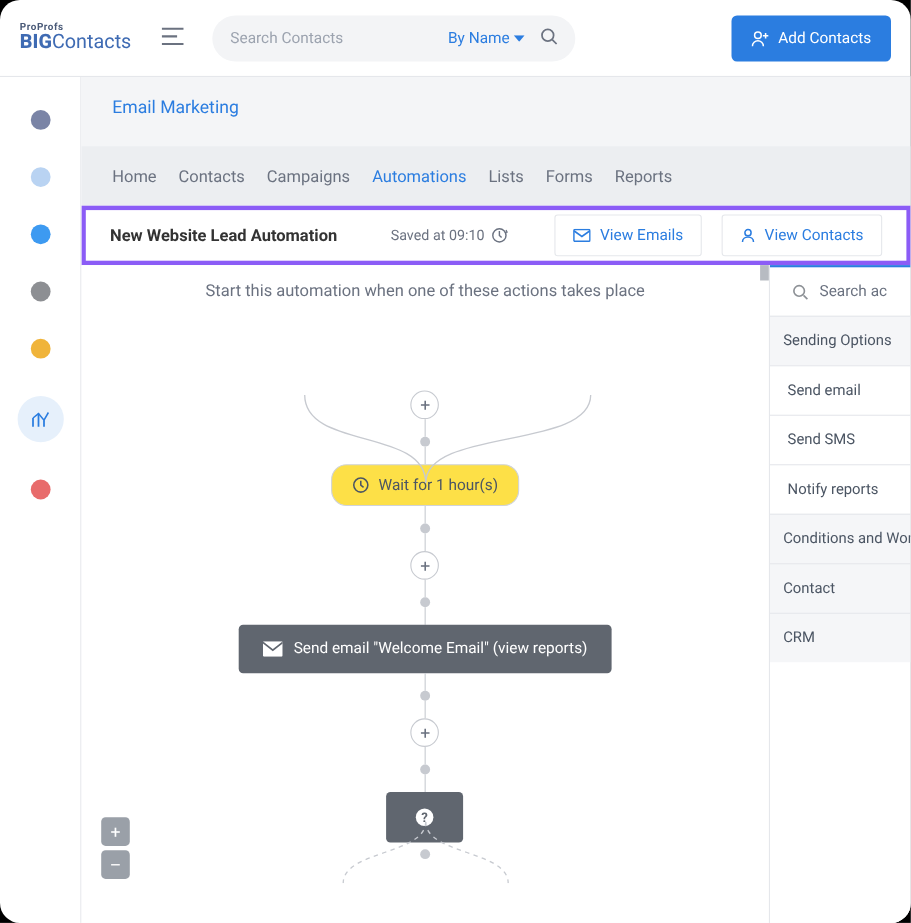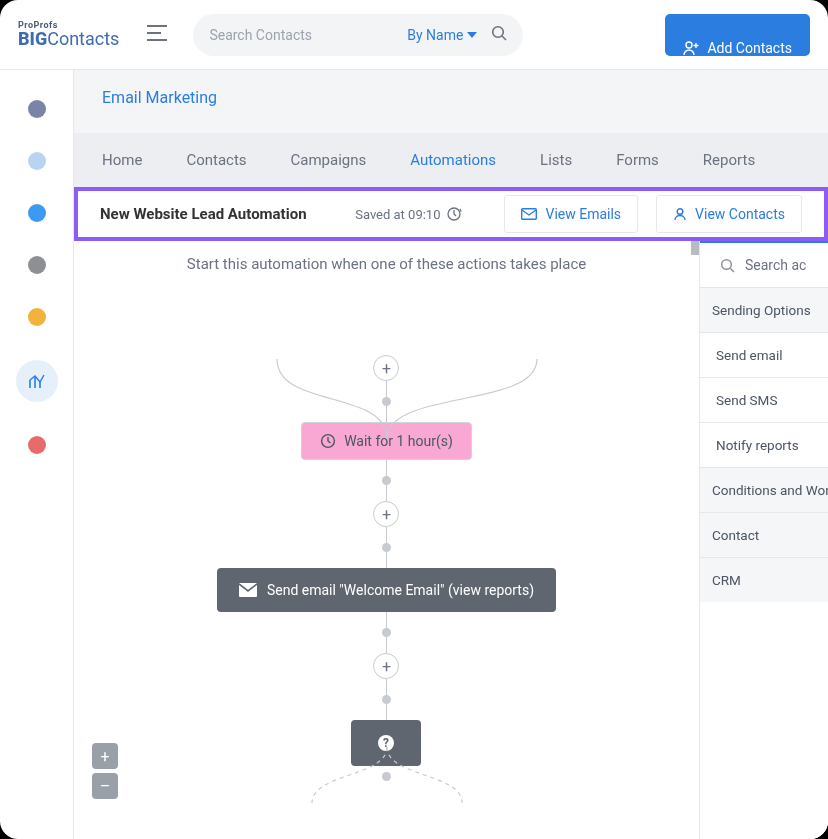--- a/index.html
+++ b/index.html
@@ -11,54 +11,54 @@
 .logo-bottom{font-size:18px;font-weight:700;color:#3f6bb3}
 .logo-bottom .big{font-weight:800}
 .logo-bottom .thin{font-weight:400}
 .menu-icon{margin-left:28px;cursor:pointer;color:#6b7280}
 .search-wrap{margin-left:26px;display:flex;align-items:center;background:#f3f4f6;border-radius:22px;height:42px;padding:0 16px;width:330px}
 .search-input{border:0;background:transparent;outline:0;flex:1;font-size:14px;color:#6b7280}
 .search-input::placeholder{color:#9ca3af}
 .byname{display:flex;align-items:center;color:#2b7de0;font-size:14px;cursor:pointer;margin-right:14px}
 .byname svg{margin-left:4px}
 .search-icon{color:#6b7280;cursor:pointer}
-.add-btn{margin-left:auto;background:#2b7de0;color:#fff;border:0;border-radius:5px;height:42px;padding:0 18px;display:flex;align-items:flex-end;font-size:14px;cursor:pointer}
+.add-btn{margin-left:auto;background:#2b7de0;color:#fff;border:0;border-radius:5px;height:42px;padding:0 18px;display:flex;align-items:center;font-size:14px;cursor:pointer}
 .add-btn svg{margin-right:8px}
 .body{display:flex;height:calc(100% - 70px)}
 .sidenav{width:74px;border-right:1px solid #e5e7eb;display:flex;flex-direction:column;align-items:center;padding-top:30px;gap:34px}
 .dot{width:18px;height:18px;border-radius:50%}
 .dot.d1{background:#7a84a6}
 .dot.d2{background:#b9d3f2}
 .dot.d3{background:#3d9af1}
 .dot.d4{background:#8d8f93}
 .dot.d5{background:#f0b43a}
 .dot.d7{background:#e86b6b}
 .chart-nav{width:42px;height:42px;border-radius:50%;background:#e6f0fb;display:flex;align-items:center;justify-content:center;color:#2b7de0}
 .main{flex:1;display:flex;flex-direction:column;background:#f4f5f7;overflow:hidden}
 .page-title{padding:18px 28px 26px;color:#2b7de0;font-size:16px}
-.tabs{display:flex;background:#eceef1;padding:0 28px;height:54px;align-items:center;gap:44px;margin-left:0}
+.tabs{display:flex;background:#eceef1;padding:0 28px;height:54px;align-items:center;gap:20px;margin-left:0}
 .tab{color:#6b7280;font-size:15px;cursor:pointer}
 .tab.active{color:#2b7de0}
 .subhead{background:#fff;border:4px solid #8b5cf6;height:54px;display:flex;align-items:center;padding:0 22px;gap:18px}
 .auto-title{font-weight:700;font-size:15px;color:#333}
 .saved{margin-left:auto;color:#6b7280;font-size:13px;display:flex;align-items:center;gap:6px;margin-right:24px}
 .pill-btn{border:1px solid #e5e7eb;background:#fff;color:#2b7de0;height:38px;padding:0 16px;display:flex;align-items:center;gap:8px;font-size:14px;border-radius:3px;cursor:pointer}
 .canvas-row{display:flex;flex:1;overflow:hidden;position:relative;background:#fff}
 .canvas{flex:1;position:relative;overflow:hidden;border-right:1px solid #e5e7eb}
 .panel{width:128px;overflow:hidden;border-top:2px solid #2b7de0;display:flex;flex-direction:column}
 .panel-search{display:flex;align-items:center;gap:10px;padding:14px 10px 14px 20px;color:#6b7280;font-size:14px}
 .panel-item{padding:14px 10px 14px 16px;border-top:1px solid #e5e7eb;font-size:13.5px;color:#4b5563;background:#fff;white-space:nowrap;overflow:hidden;cursor:pointer}
 .panel-head{padding:14px 10px 14px 12px;border-top:1px solid #e5e7eb;font-size:13.5px;color:#4b5563;background:#f5f6f8;white-space:nowrap;overflow:hidden}
 .canvas-head{text-align:center;color:#6b7280;font-size:15px;padding:14px 0 10px}
 .start-row{display:flex;justify-content:center;gap:14px}
 .card{border:1px solid #d0d3d8;border-radius:4px;background:#fff;padding:12px 18px;font-size:13px;color:#4b5563}
 .card.dash{border-style:dashed}
 .plus-node{width:26px;height:26px;border:1px solid #c7cad0;border-radius:50%;background:#fff;display:flex;align-items:center;justify-content:center;color:#6b7280;font-size:16px;cursor:pointer}
 .dot-node{width:9px;height:9px;border-radius:50%;background:#c7cad0}
-.wait-card{border:1px solid #d0d3d8;border-radius:4px;background:#f9a8d4;padding:10px 18px;font-size:14px;color:#4b5563;display:flex;align-items:center;gap:8px}
+.wait-card{border:1px solid #d0d3d8;border-radius:14px;background:#fde047;padding:10px 18px;font-size:14px;color:#4b5563;display:flex;align-items:center;gap:8px}
 .dark-card{background:#60666f;color:#fff;border-radius:4px;padding:14px 22px;font-size:14px;display:flex;align-items:center;gap:10px}
 .dark-card.wide{padding:14px 26px}
 .flow{position:absolute;left:0;right:0;top:40px;display:flex;flex-direction:column;align-items:center}
 .zoom{position:absolute;left:18px;bottom:40px;display:flex;flex-direction:column;gap:4px}
 .zoom button{width:26px;height:26px;border:0;background:#9aa0a8;color:#fff;border-radius:4px;font-size:16px;cursor:pointer}
 .scroll-ind{position:absolute;right:0;top:0;width:8px;height:14px;background:#b7bbc2}
 svg.connector{position:absolute;pointer-events:none}
 .vline{width:1px;background:#c7cad0}
 .spacer-col{display:flex;flex-direction:column;align-items:center}
 </style>

